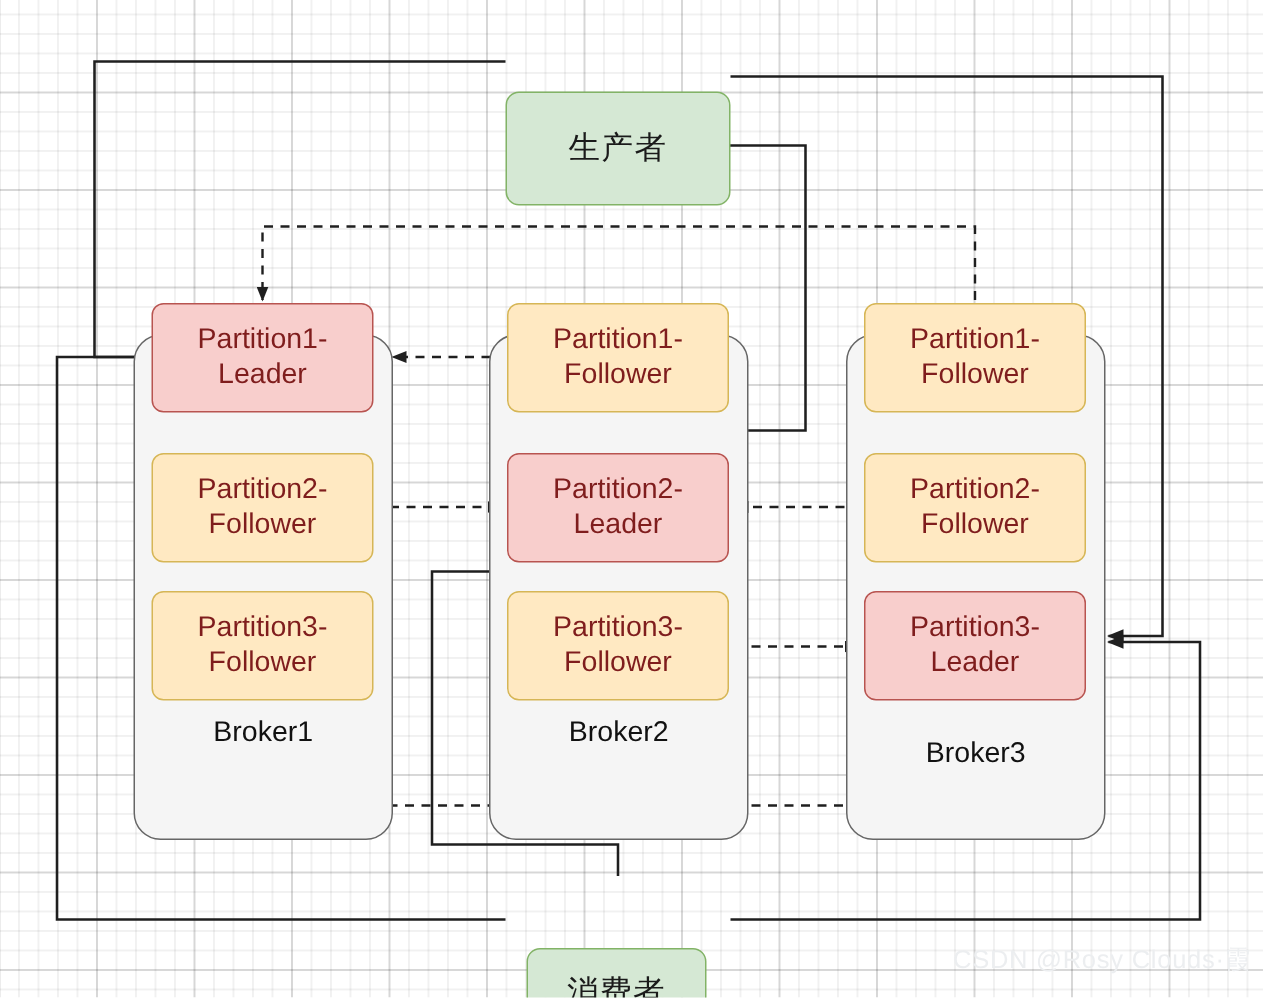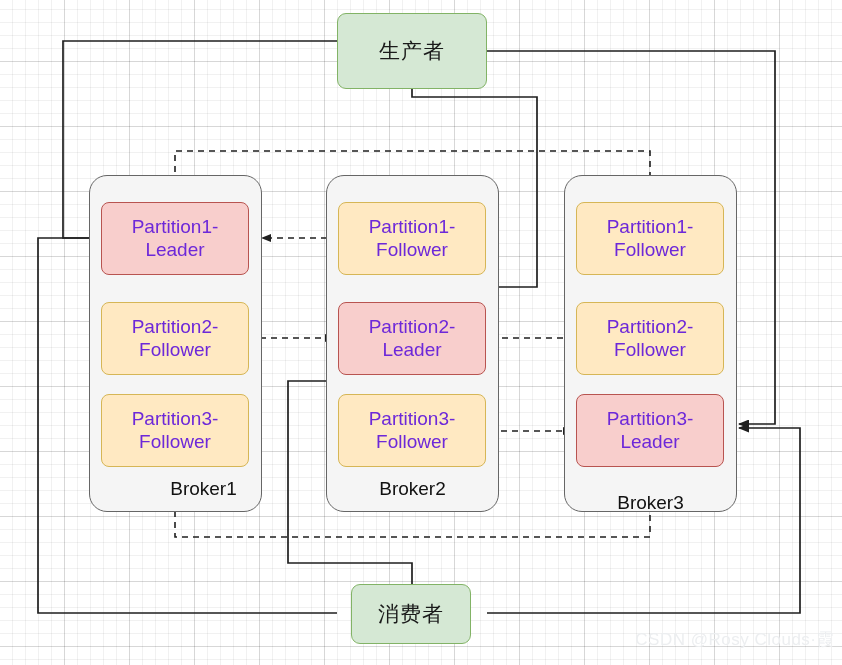--- a/index.html
+++ b/index.html
@@ -17,37 +17,37 @@
       linear-gradient(to right, rgba(0,0,0,0.055) 1px, transparent 1px),
       linear-gradient(to bottom, rgba(0,0,0,0.055) 1px, transparent 1px),
       linear-gradient(to right, rgba(0,0,0,0.105) 1px, transparent 1px),
       linear-gradient(to bottom, rgba(0,0,0,0.105) 1px, transparent 1px);
     background-size:13px 13px,13px 13px,65px 65px,65px 65px;
     background-position:-1px -4px,-1px -4px,-1px -4px,-1px -4px;
   }
   svg.edges{position:absolute;left:0;top:0;width:842px;height:665px;pointer-events:none;}
 
   .node{position:absolute;box-sizing:border-box;display:flex;align-items:center;
-        justify-content:center;text-align:right;line-height:1.18;}
+        justify-content:center;text-align:right;line-height:1.18;margin-top:48px;}
 
   .endpoint{
     background:#d5e8d4;border:1px solid #82b366;border-radius:9px;
     font-size:21px;color:#1a1a1a;letter-spacing:1px;
   }
   .broker{
     background:#f5f5f5;border:1.4px solid #666666;border-radius:18px;
   }
   .broker-label{
     position:absolute;left:0;right:0;text-align:center;
     font-size:19px;color:#111111;
   }
   .part{
     position:absolute;box-sizing:border-box;border-radius:8px;
     display:flex;align-items:center;justify-content:center;text-align:center;
-    font-size:19px;color:#6d28d9;line-height:1.2;
+    font-size:19px;color:#7f1d1d;line-height:1.2;
   }
   .leader{background:#f8cecc;border:1.3px solid #b85450;}
   .follower{background:#ffe9c2;border:1.3px solid #d6b656;}
 
   .watermark{
     position:absolute;right:8px;bottom:14px;
     font-size:17px;color:#eceef0;letter-spacing:.5px;white-space:nowrap;margin-top:18px;
   }
 </style>
 </head>
@@ -104,21 +104,21 @@
   </div>
   <div class="part leader" style="left:101px;top:202px;width:148px;height:73px;">
     <span><span>Partition1-</span><br><span>Leader</span></span>
   </div>
   <div class="part follower" style="left:101px;top:302px;width:148px;height:73px;">
     <span><span>Partition2-</span><br><span>Follower</span></span>
   </div>
   <div class="part follower" style="left:101px;top:394px;width:148px;height:73px;">
     <span><span>Partition3-</span><br><span>Follower</span></span>
   </div>
-  <div class="broker-label" style="left:89px;width:173px;top:478px;padding-left:28px;">Broker1</div>
+  <div class="broker-label" style="left:89px;width:173px;top:478px;">Broker1</div>
 
   <div class="node broker" style="left:326px;top:175px;width:173px;height:337px;">
   </div>
   <div class="part follower" style="left:338px;top:202px;width:148px;height:73px;">
     <span><span>Partition1-</span><br><span>Follower</span></span>
   </div>
   <div class="part leader" style="left:338px;top:302px;width:148px;height:73px;">
     <span><span>Partition2-</span><br><span>Leader</span></span>
   </div>
   <div class="part follower" style="left:338px;top:394px;width:148px;height:73px;">

